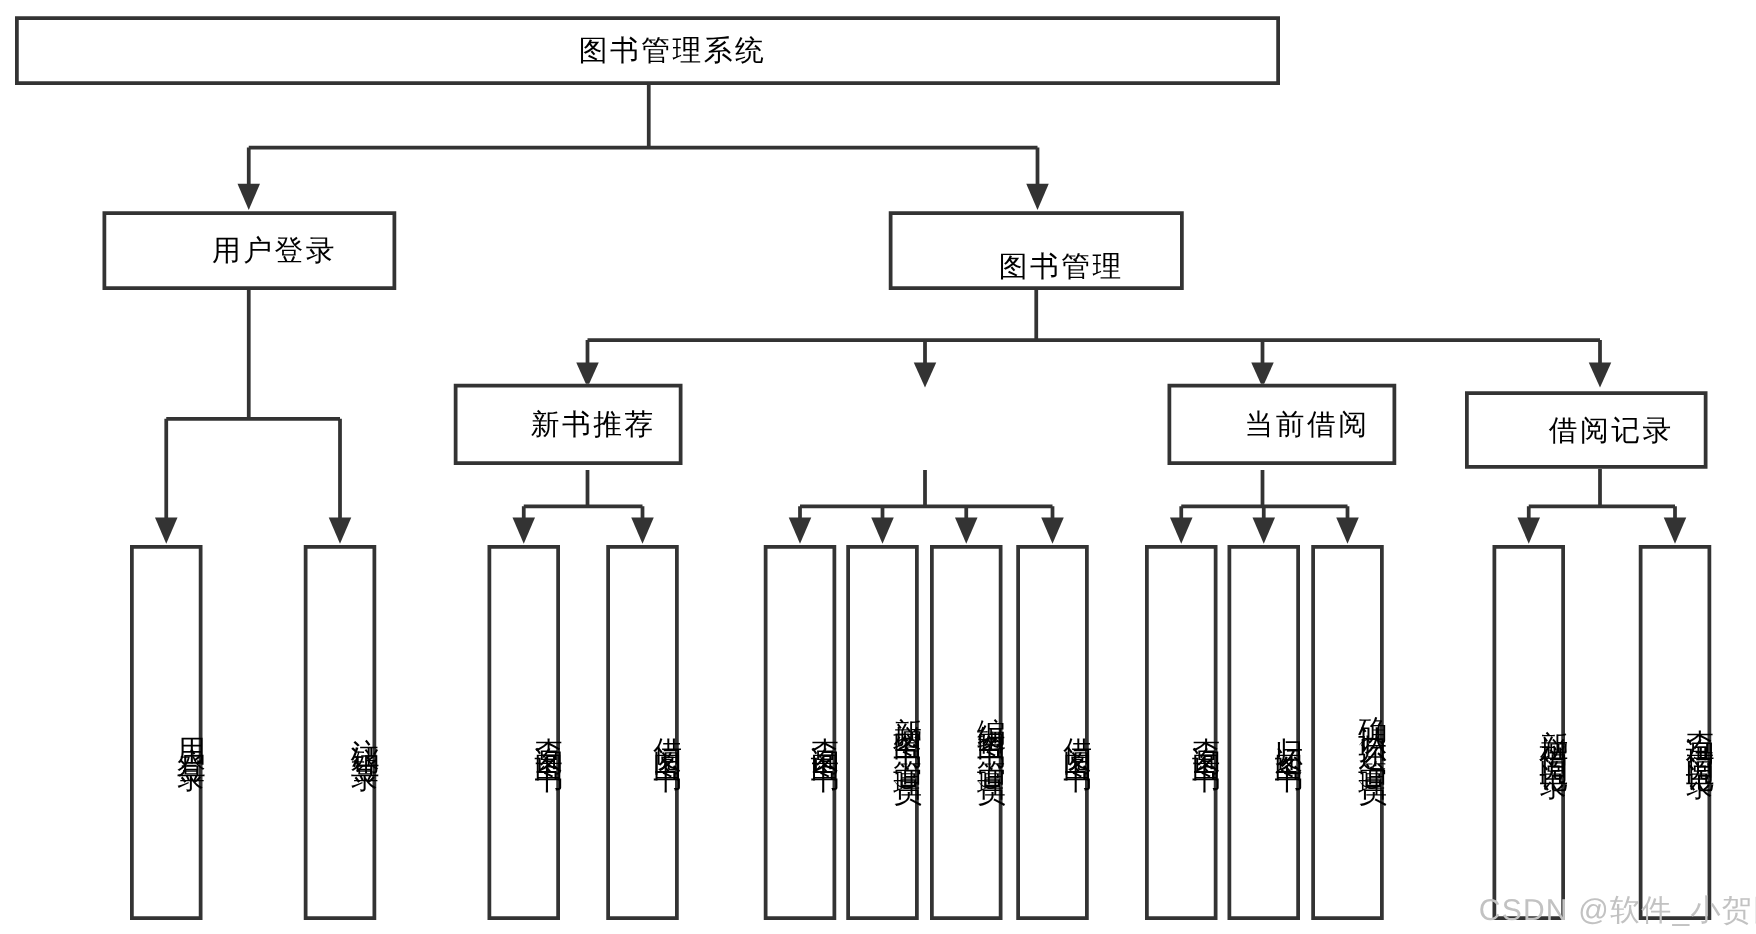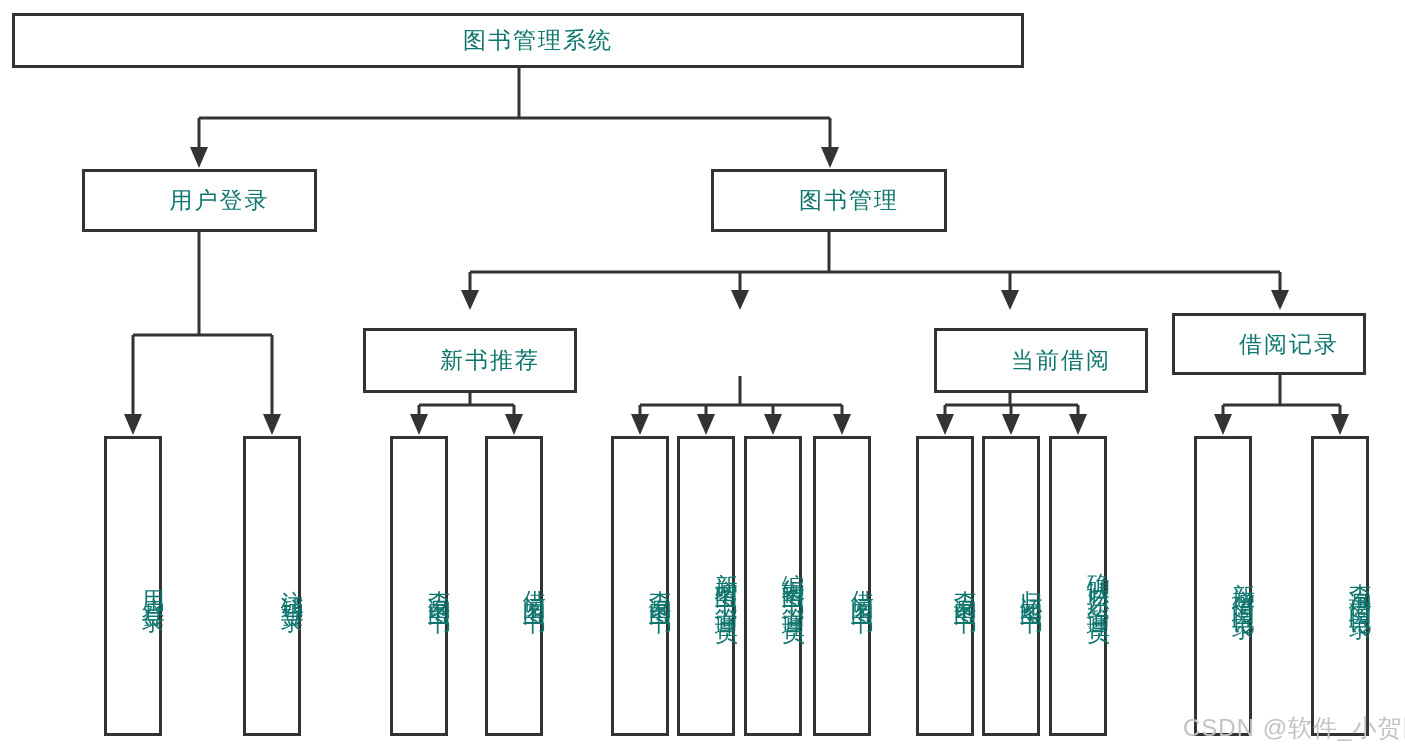--- a/index.html
+++ b/index.html
@@ -10,36 +10,36 @@
     font-family:"Liberation Sans","DejaVu Sans",sans-serif;
     overflow:hidden;
   }
   #wires{position:absolute;left:0;top:0;z-index:1;}
   .box{
     position:absolute;
     box-sizing:border-box;
     background:#ffffff;
     border:3px solid #333333;
     display:flex;align-items:center;justify-content:center;
-    color:#0f766e;
+    color:#000000;
     z-index:2;
     padding-left:40px;
   }
   .h-label{font-size:23px;letter-spacing:2px;white-space:nowrap;}
   .leaf{width:58px;height:300px;top:436px;}
   .v-label{
     writing-mode:vertical-rl;
     text-orientation:mixed;
     font-size:23px;
     letter-spacing:7px;
     line-height:1.1;
   }
   .root-box{left:12px;top:13px;width:1012px;height:55px;}
   .lvl2{top:169px;height:63px;}
-  .lvl3{top:328px;height:65px;width:214px;}
+  .lvl3{top:307px;height:65px;width:183px;}
   #watermark{
     position:absolute;left:1183px;top:712px;
     font-size:24px;color:#c2c2c2;letter-spacing:1px;
     white-space:nowrap;z-index:3;
   }
 </style>
 </head>
 <body>
 
 <div id="canvas">
@@ -91,21 +91,21 @@
     </g>
   </svg>
 
   <div class="box root-box">
     <span class="h-label">图书管理系统</span>
   </div>
 
   <div class="box lvl2" style="left:82px;width:235px;">
     <span class="h-label">用户登录</span>
   </div>
-  <div class="box lvl2" style="left:711px;width:236px;">
+  <div class="box lvl2" style="left:711px;width:236px;align-items:flex-end;">
     <span class="h-label">图书管理</span>
   </div>
 
   <div class="box lvl3" style="left:363px;">
     <span class="h-label">新书推荐</span>
   </div>
   <div class="box lvl3" style="left:903px;margin-left:31px;">
     <span class="h-label">当前借阅</span>
   </div>
   <div class="box lvl3" style="left:1172px;width:194px;top:313px;height:62px;">

